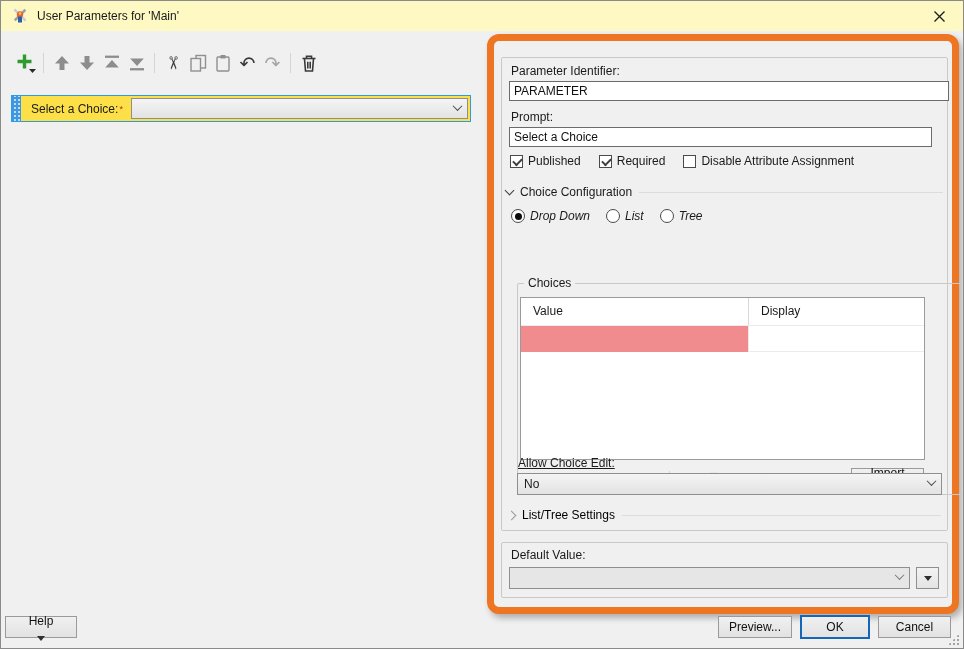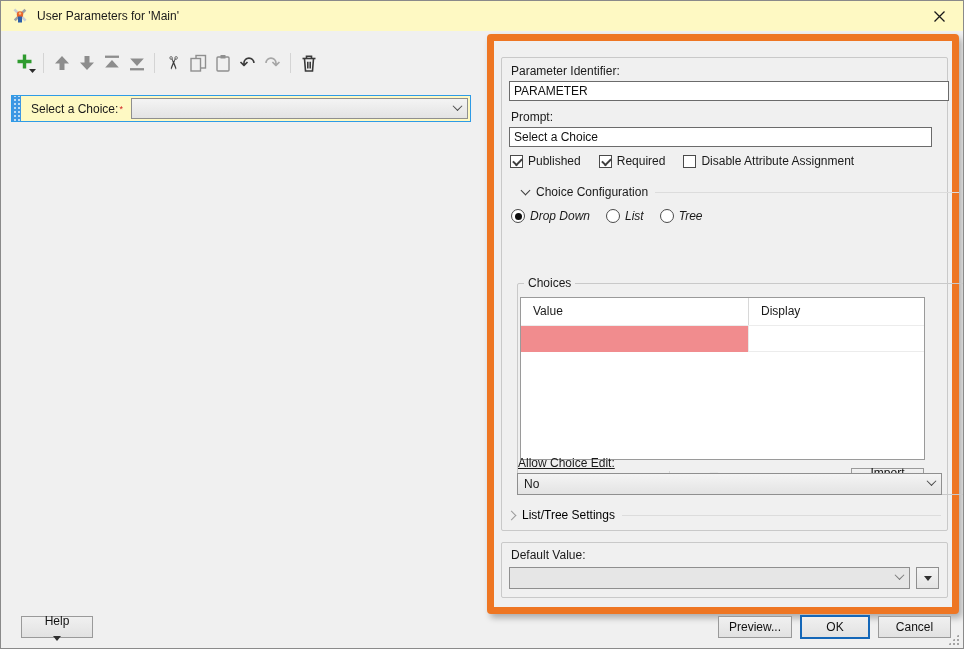--- a/index.html
+++ b/index.html
@@ -19,39 +19,39 @@
   
   .main-toolbar { position:absolute; left:12px; top:47px; height:30px; display:flex; align-items:center; }
   .tbtn { width:25px; height:26px; display:flex; align-items:center; justify-content:center; }
   .tsep { width:1px; height:20px; background:#d4d4d4; margin:0 5px; }
   .glyph-cut { font-size:18px; color:#3c3c3c; transform:rotate(90deg); line-height:1; }
   .glyph-undo { font-size:19px; color:#3a3a3a; line-height:1; }
   .glyph-redo { font-size:19px; color:#a6a6a6; line-height:1; }
 
   
   .param-row { position:absolute; left:10px; top:94px; width:460px; height:27px;
-               background:#fef9c3; border:1px solid #2e9be6; display:flex; align-items:center; }
+               background:#fde047; border:1px solid #2e9be6; display:flex; align-items:center; }
   .drag-handle { width:9px; height:100%; background:#3e97e3;
                  background-image:radial-gradient(#bcdcf5 1px, transparent 1.2px);
                  background-size:4px 4px; background-position:1px 2px; }
   .param-label { margin-left:10px; white-space:nowrap; }
   .req { color:#d02020; font-size:9px; vertical-align:super; margin-left:1px; }
 
   
   .combo { height:21px; background:linear-gradient(#f4f4f4,#e3e3e3); border:1px solid #8f8f8f;
            display:flex; align-items:center; padding:0 6px; }
   .combo-text { flex:1; }
   .chev { width:7px; height:7px; border-right:1.5px solid #4a4a4a; border-bottom:1.5px solid #4a4a4a;
           transform:rotate(45deg) translate(-1px,-1px); margin-top:-3px; }
   .combo.disabled { background:#e6e6e6; }
   .combo.disabled .chev { border-color:#7a7a7a; }
 
   
   .right-panel { position:absolute; left:486px; top:33px; width:472px; height:580px;
-                 border:7px solid #ee7623; border-radius:4px; background:#f0f0f0;
+                 border:7px solid #ee7623; border-radius:12px; background:#f0f0f0;
                  box-shadow:3px 4px 6px rgba(0,0,0,.28); }
   .gb { position:absolute; border:1px solid #c9c9c9; border-radius:2px; }
   .gb1 { left:7px; top:16px; width:447px; height:474px; }
   .gb2 { left:7px; top:501px; width:447px; height:56px; }
 
   .lbl { position:absolute; white-space:nowrap; }
   .txt { position:absolute; height:20px; border:1px solid #6b6b6b; background:#fff;
          font:12px "Liberation Sans", sans-serif; padding:0 4px; color:#111; }
 
   .cbrow { position:absolute; left:8px; top:96px; display:flex; align-items:center; gap:18px; }
@@ -221,21 +221,21 @@
         <span class="cbitem">
           <span class="cb checked"></span>
           <span>Required</span>
         </span>
         <span class="cbitem">
           <span class="cb"></span>
           <span>Disable Attribute Assignment</span>
         </span>
       </div>
 
-      <div class="expander" style="left:20px; top:127px; width:437px;">
+      <div class="expander" style="left:4px; top:127px; width:437px;">
         <span class="exp-chev-down"></span>
         <span>Choice Configuration</span>
         <span class="exp-line"></span>
       </div>
 
       <div class="radiorow">
         <span class="raditem">
           <span class="radio selected"></span>
           <span>Drop Down</span>
         </span>
@@ -338,21 +338,21 @@
       <div class="combo disabled" style="position:absolute; left:7px; top:24px; width:401px; height:22px;">
         <span class="combo-text"></span>
         <span class="chev"></span>
       </div>
       <div class="side-drop">
         <span class="tri-down"></span>
       </div>
     </div>
   </div>
 
-  <div class="btn" style="left:20px; top:615px; width:72px; height:22px;">
+  <div class="btn" style="left:4px; top:615px; width:72px; height:22px;">
     <span>Help</span>
     <span class="tri-down"></span>
   </div>
   <div class="btn" style="left:717px; top:615px; width:74px; height:22px;">
     <span>Preview...</span>
   </div>
   <div class="btn btn-ok" style="left:799px; top:614px; width:70px; height:24px;">
     <span>OK</span>
   </div>
   <div class="btn" style="left:877px; top:615px; width:73px; height:22px;">

